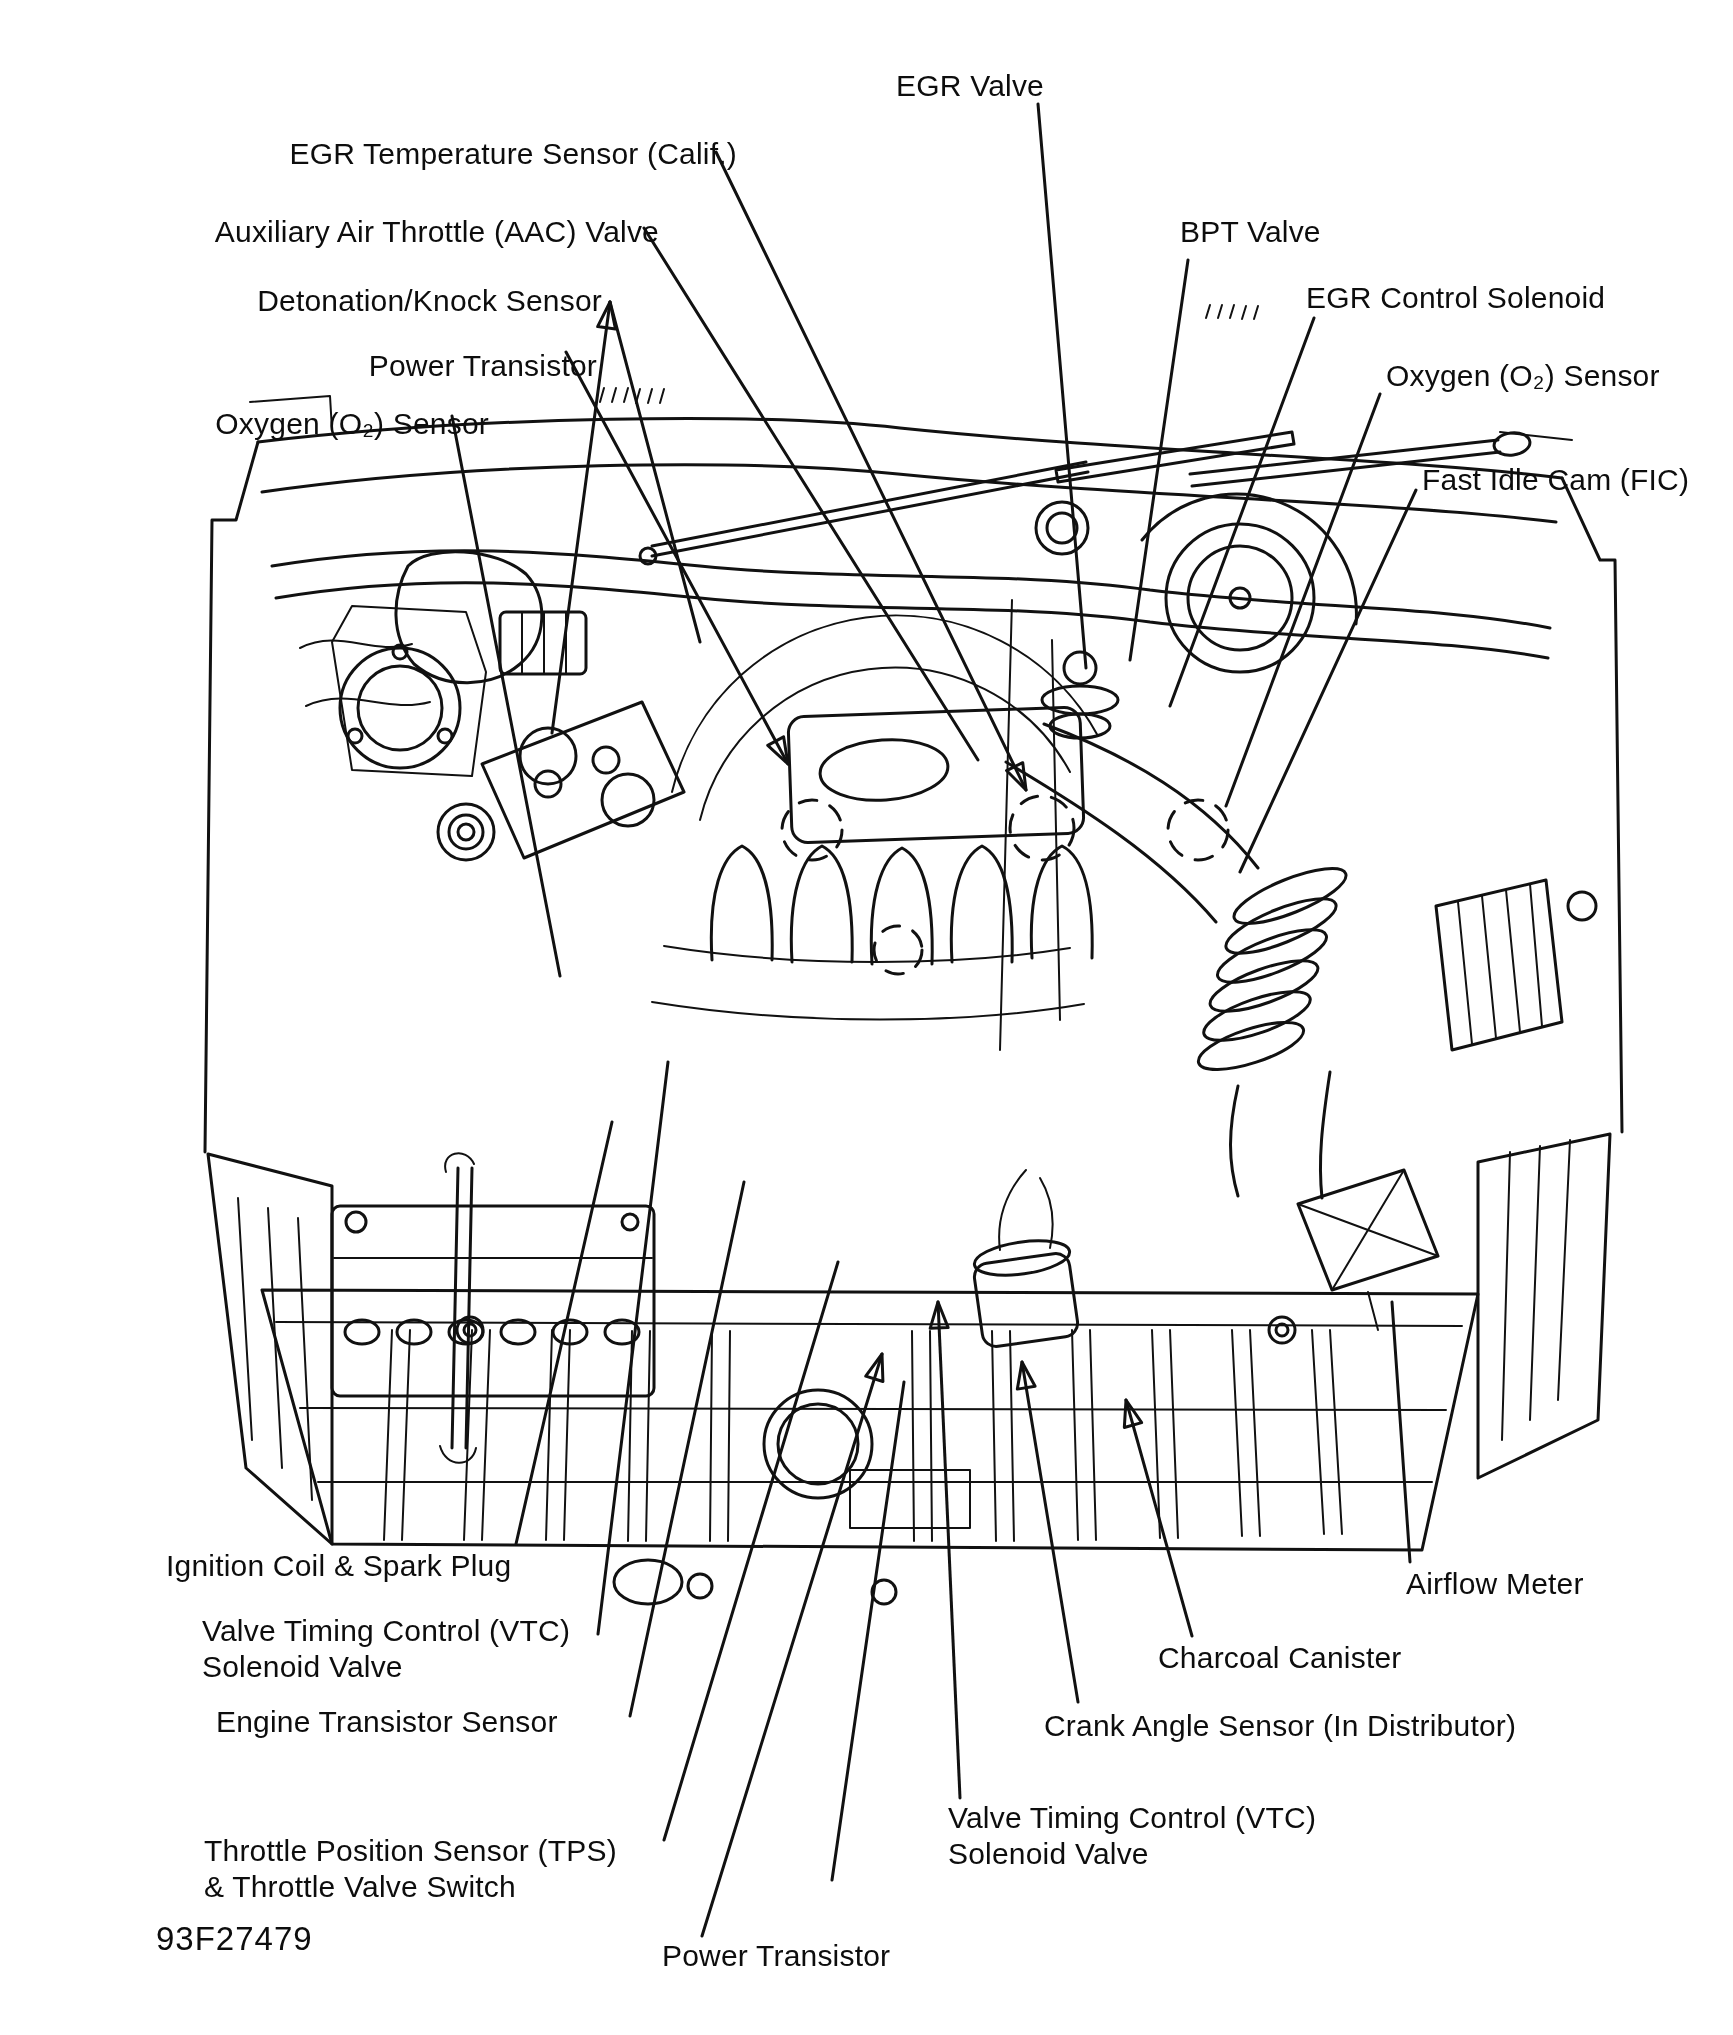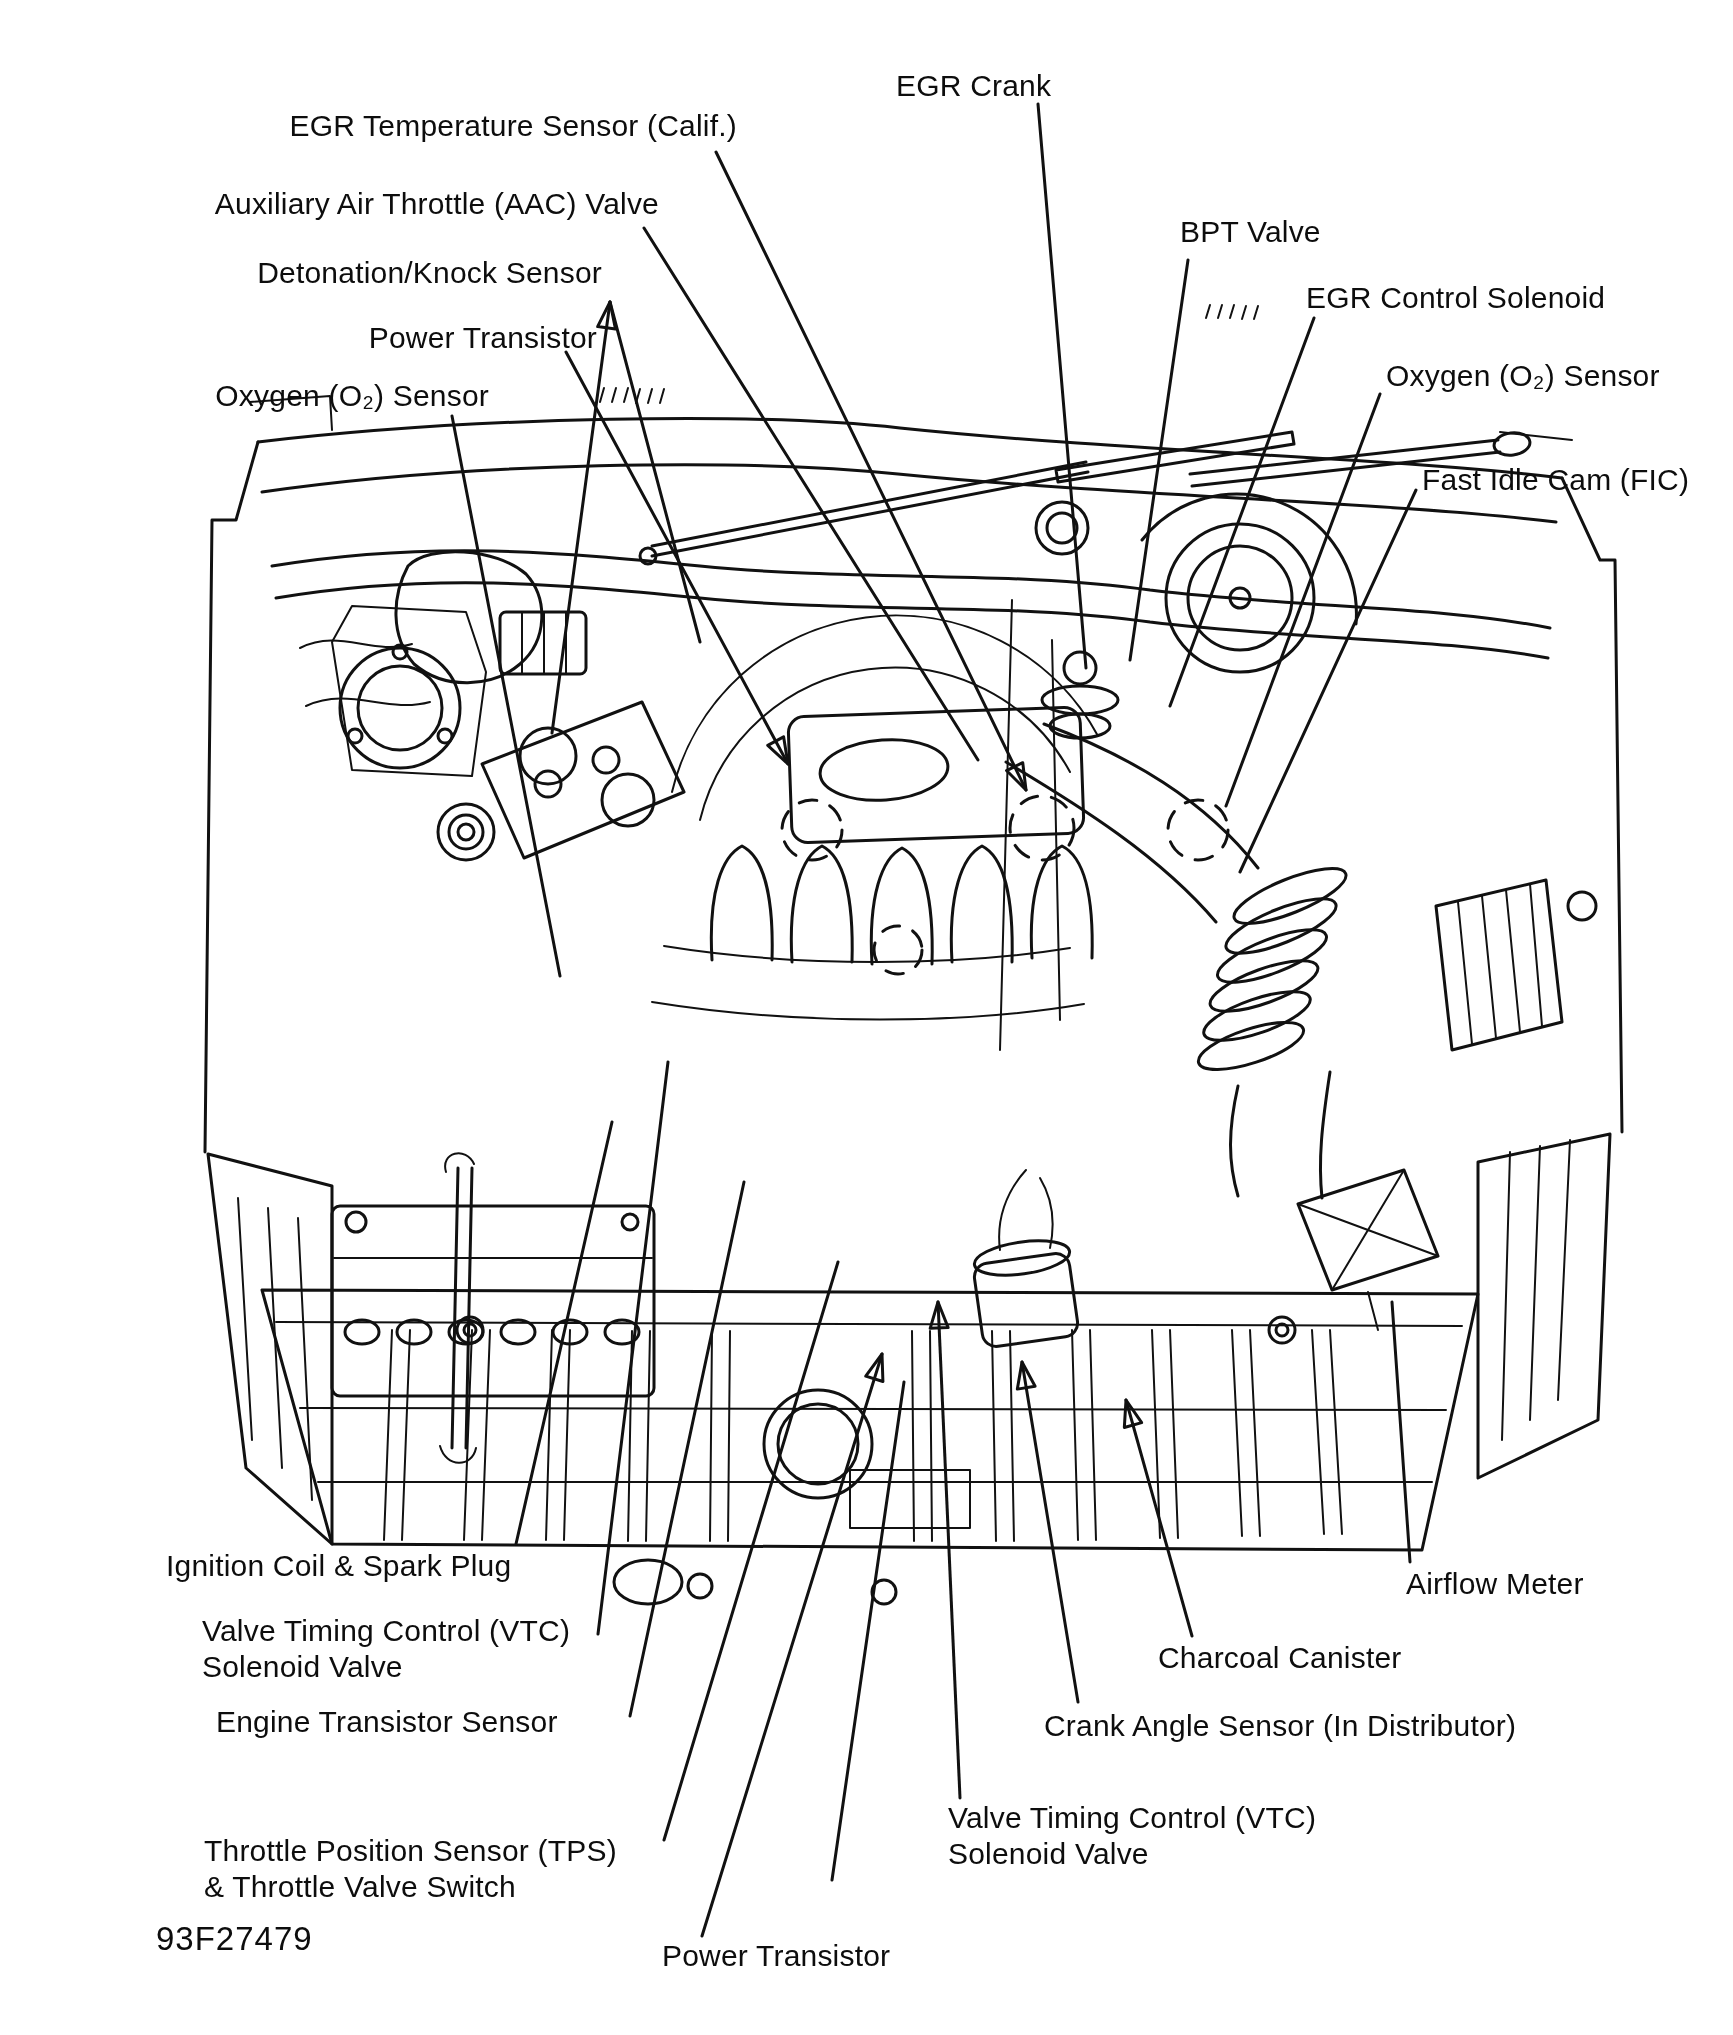--- a/index.html
+++ b/index.html
@@ -26,21 +26,21 @@
   }
   svg.art .thin  { stroke-width: 2; }
   .label {
     position: absolute;
     font-size: 30px;
     line-height: 36px;
     color: #0d0d0d;
     white-space: pre-line;
     letter-spacing: 0.2px;
   }
-  .label.right { text-align: center; }
+  .label.right { text-align: center; margin-top: 28px; }
   .label.code {
     font-family: Liberation Sans, sans-serif;
     font-size: 33px;
     line-height: 50px;
     letter-spacing: 1px;
   }
 </style>
 </head>
 <body>
 
@@ -231,21 +231,21 @@
         <circle cx="1198" cy="830" r="30" fill="none" stroke="#111111" stroke-width="6" stroke-dasharray="18 14"></circle>
       </g>
   </svg>
 
   <div class="label right" style="right:996px;  top:108px;">EGR Temperature Sensor (Calif.)</div>
   <div class="label right" style="right:1074px; top:186px;">Auxiliary Air Throttle (AAC) Valve</div>
   <div class="label right" style="right:1131px; top:255px;">Detonation/Knock Sensor</div>
   <div class="label right" style="right:1136px; top:320px;">Power Transistor</div>
   <div class="label right" style="right:1244px; top:378px;">Oxygen (O₂) Sensor</div>
 
-  <div class="label" style="left:896px;  top:68px;">EGR Crank</div>
+  <div class="label" style="left:896px;  top:68px;">EGR Valve</div>
   <div class="label" style="left:1180px; top:214px;">BPT Valve</div>
   <div class="label" style="left:1306px; top:280px;">EGR Control Solenoid</div>
   <div class="label" style="left:1386px; top:358px;">Oxygen (O₂) Sensor</div>
   <div class="label" style="left:1422px; top:462px;">Fast Idle Cam (FIC)</div>
 
   <div class="label" style="left:146px;  top:1548px;margin-left:20px;">Ignition Coil &amp; Spark Plug</div>
   <div class="label" style="left:202px;  top:1613px;">Valve Timing Control (VTC)
 Solenoid Valve</div>
   <div class="label" style="left:216px;  top:1704px;">Engine Transistor Sensor</div>
   <div class="label" style="left:204px;  top:1833px;">Throttle Position Sensor (TPS)

